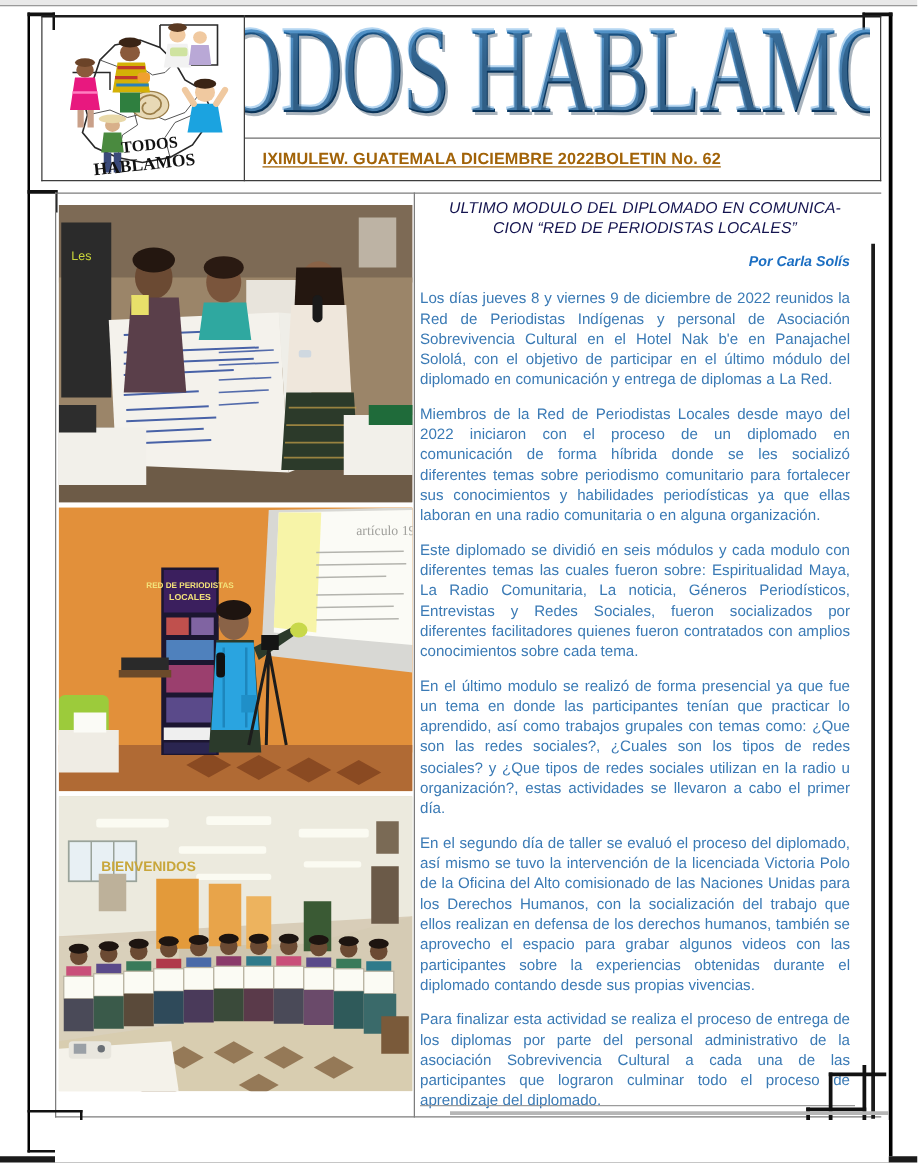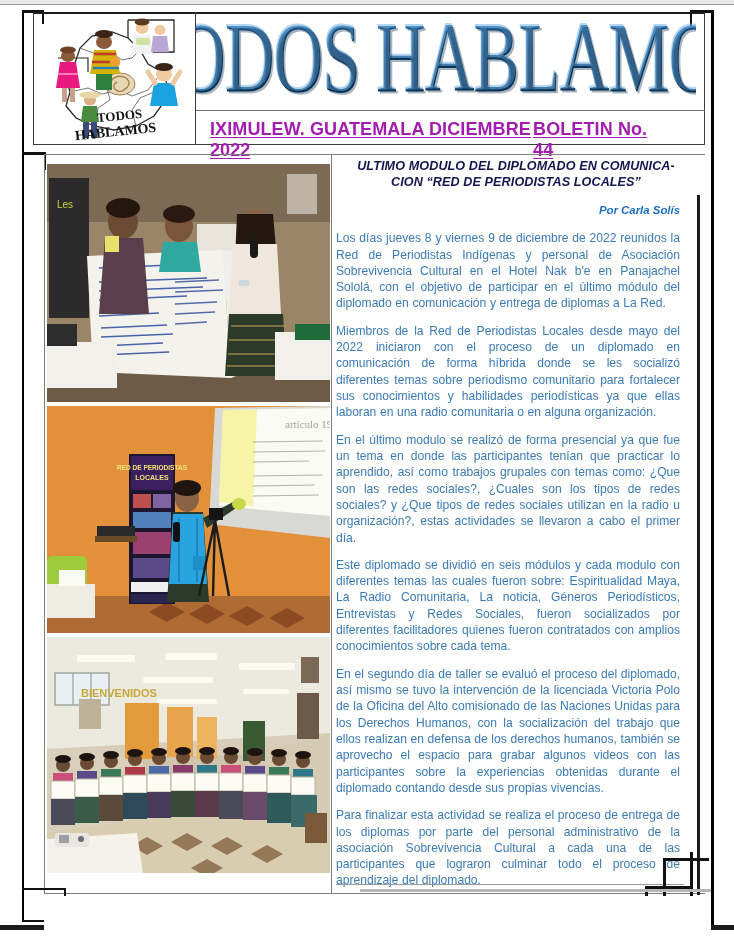--- a/index.html
+++ b/index.html
@@ -45,39 +45,39 @@
     white-space:nowrap;
     transform:scaleY(1.35) scaleX(0.93);
     text-shadow: 2px 2px 0 rgba(10,40,70,.35), -1px -1px 0 rgba(120,180,230,.55);
     background:linear-gradient(180deg,#2f7fc0 0%, #0d3f6d 45%, #08355c 100%);
     -webkit-background-clip:text; background-clip:text; color:transparent;
   }
 
   .dateline-wrap{ position:absolute; left:196px; top:110px; width:509px; height:35px; border-top:1px solid #6f6f6f; }
   .dateline{
     position:absolute; left:8px; top:8px; width:492px;
-    display:flex; justify-content:space-between; align-items:center;
-    font-size:18px; font-weight:bold; color:#a21caf; letter-spacing:.1px;
+    display:flex; justify-content:flex-start; align-items:center;
+    font-size:13px; font-weight:bold; color:#a16207; letter-spacing:.1px;
     text-decoration:underline; text-underline-offset:2px;
   }
   .dateline .place{ padding-left:6px; }
   .dateline .issue{ padding-right:40px; }
 
   
   .body-box{ position:absolute; left:44px; top:154px; width:661px; height:740px; border:1px solid #7d7d7d; border-right:none; }
   .col-div{ position:absolute; left:331px; top:154px; width:1px; height:740px; background:#7d7d7d; }
 
   .photos{ position:absolute; left:47px; top:164px; width:316px; }
   .photo{ width:283px; display:block; margin-bottom:4px; border:0; }
   .photo svg{ display:block; }
 
   .article{ position:absolute; left:336px; top:158px; width:360px; }
 
   .art-title{
-    text-align:center; font-size:12.6px; font-weight:bold; font-style:italic;
+    text-align:center; font-size:12.6px; font-weight:normal; font-style:italic;
     color:#14144f; line-height:1.28; letter-spacing:.1px; margin-bottom:14px;
     padding:0 6px;
   }
   .byline{
     text-align:right; font-size:11.4px; font-weight:bold; font-style:italic;
     color:#1b6ec2; text-underline-offset:2px;
     margin-bottom:14px; padding-right:16px;
   }
   .art-p{
     font-size:12.1px; line-height:1.35; color:#3a7ab5;
@@ -206,21 +206,21 @@
     </svg>
   </div>
 
   <div class="masthead-title">
     <span>TODOS HABLAMOS</span>
   </div>
 
   <div class="dateline-wrap">
     <div class="dateline">
       <span class="place">IXIMULEW. GUATEMALA DICIEMBRE 2022</span>
-      <span class="issue">BOLETIN No. 44</span>
+      <span class="issue">BOLETIN No. 62</span>
     </div>
   </div>
 
   <div class="body-box"></div>
   <div class="col-div"></div>
   <div class="art-edge"></div>
 
   <div class="photos">
 
     <div class="photo">
@@ -483,22 +483,22 @@
   </div>
 
   <div class="article">
     <div class="art-title">
       ULTIMO MODULO DEL DIPLOMADO EN COMUNICA-<br>CION “RED DE PERIODISTAS LOCALES”
     </div>
     <div class="byline">Por Carla Solís</div>
 
     <p class="art-p">Los días jueves 8 y viernes 9  de  diciembre de 2022 reunidos la Red de Periodistas Indígenas y personal de Asociación Sobrevivencia Cultural en el Hotel Nak b'e en Panajachel Sololá, con el objetivo de participar en el último módulo del diplomado en comunicación y entrega de diplomas a La Red.</p>
     <p class="art-p">Miembros de la Red de Periodistas Locales desde mayo del 2022 iniciaron con el proceso de un diplomado en comunicación de forma híbrida donde se les socializó diferentes temas sobre periodismo comunitario para fortalecer sus conocimientos y habilidades periodísticas ya que ellas laboran en una radio comunitaria o en alguna organización.</p>
+    <p class="art-p">Este diplomado se dividió en  seis módulos y cada modulo con  diferentes temas las cuales fueron sobre: Espiritualidad Maya, La Radio Comunitaria, La noticia, Géneros Periodísticos, Entrevistas y Redes Sociales, fueron socializados por diferentes facilitadores quienes fueron contratados con amplios conocimientos sobre cada tema.</p>
     <p class="art-p">En el último modulo se realizó de forma presencial ya que fue un tema en donde las participantes tenían que practicar lo aprendido, así como  trabajos grupales con temas como: ¿Que son las redes sociales?, ¿Cuales son los tipos de redes sociales? y ¿Que tipos de redes sociales utilizan en la radio u organización?, estas actividades se llevaron a cabo el primer día.</p>
-    <p class="art-p">Este diplomado se dividió en  seis módulos y cada modulo con  diferentes temas las cuales fueron sobre: Espiritualidad Maya, La Radio Comunitaria, La noticia, Géneros Periodísticos, Entrevistas y Redes Sociales, fueron socializados por diferentes facilitadores quienes fueron contratados con amplios conocimientos sobre cada tema.</p>
     <p class="art-p">En el segundo día de taller se evaluó el proceso del diplomado, así mismo se tuvo la intervención de la licenciada Victoria Polo de la Oficina del Alto comisionado de las Naciones Unidas para los Derechos Humanos, con la socialización del trabajo  que ellos realizan en defensa de los derechos humanos, también se aprovecho el espacio para grabar algunos videos con las participantes sobre la experiencias obtenidas durante el diplomado contando desde sus propias vivencias.</p>
     <p class="art-p">Para finalizar esta actividad se realiza el proceso de entrega de los diplomas por parte del personal administrativo de la asociación Sobrevivencia Cultural a cada una de las participantes que lograron culminar todo el proceso de aprendizaje del diplomado.</p>
   </div>
 
   <div class="text-underline"></div>
 
   <div class="corner bc1"></div>
   <div class="corner bc2"></div>
   <div class="corner bc3"></div>
   <div class="corner bc4"></div>

